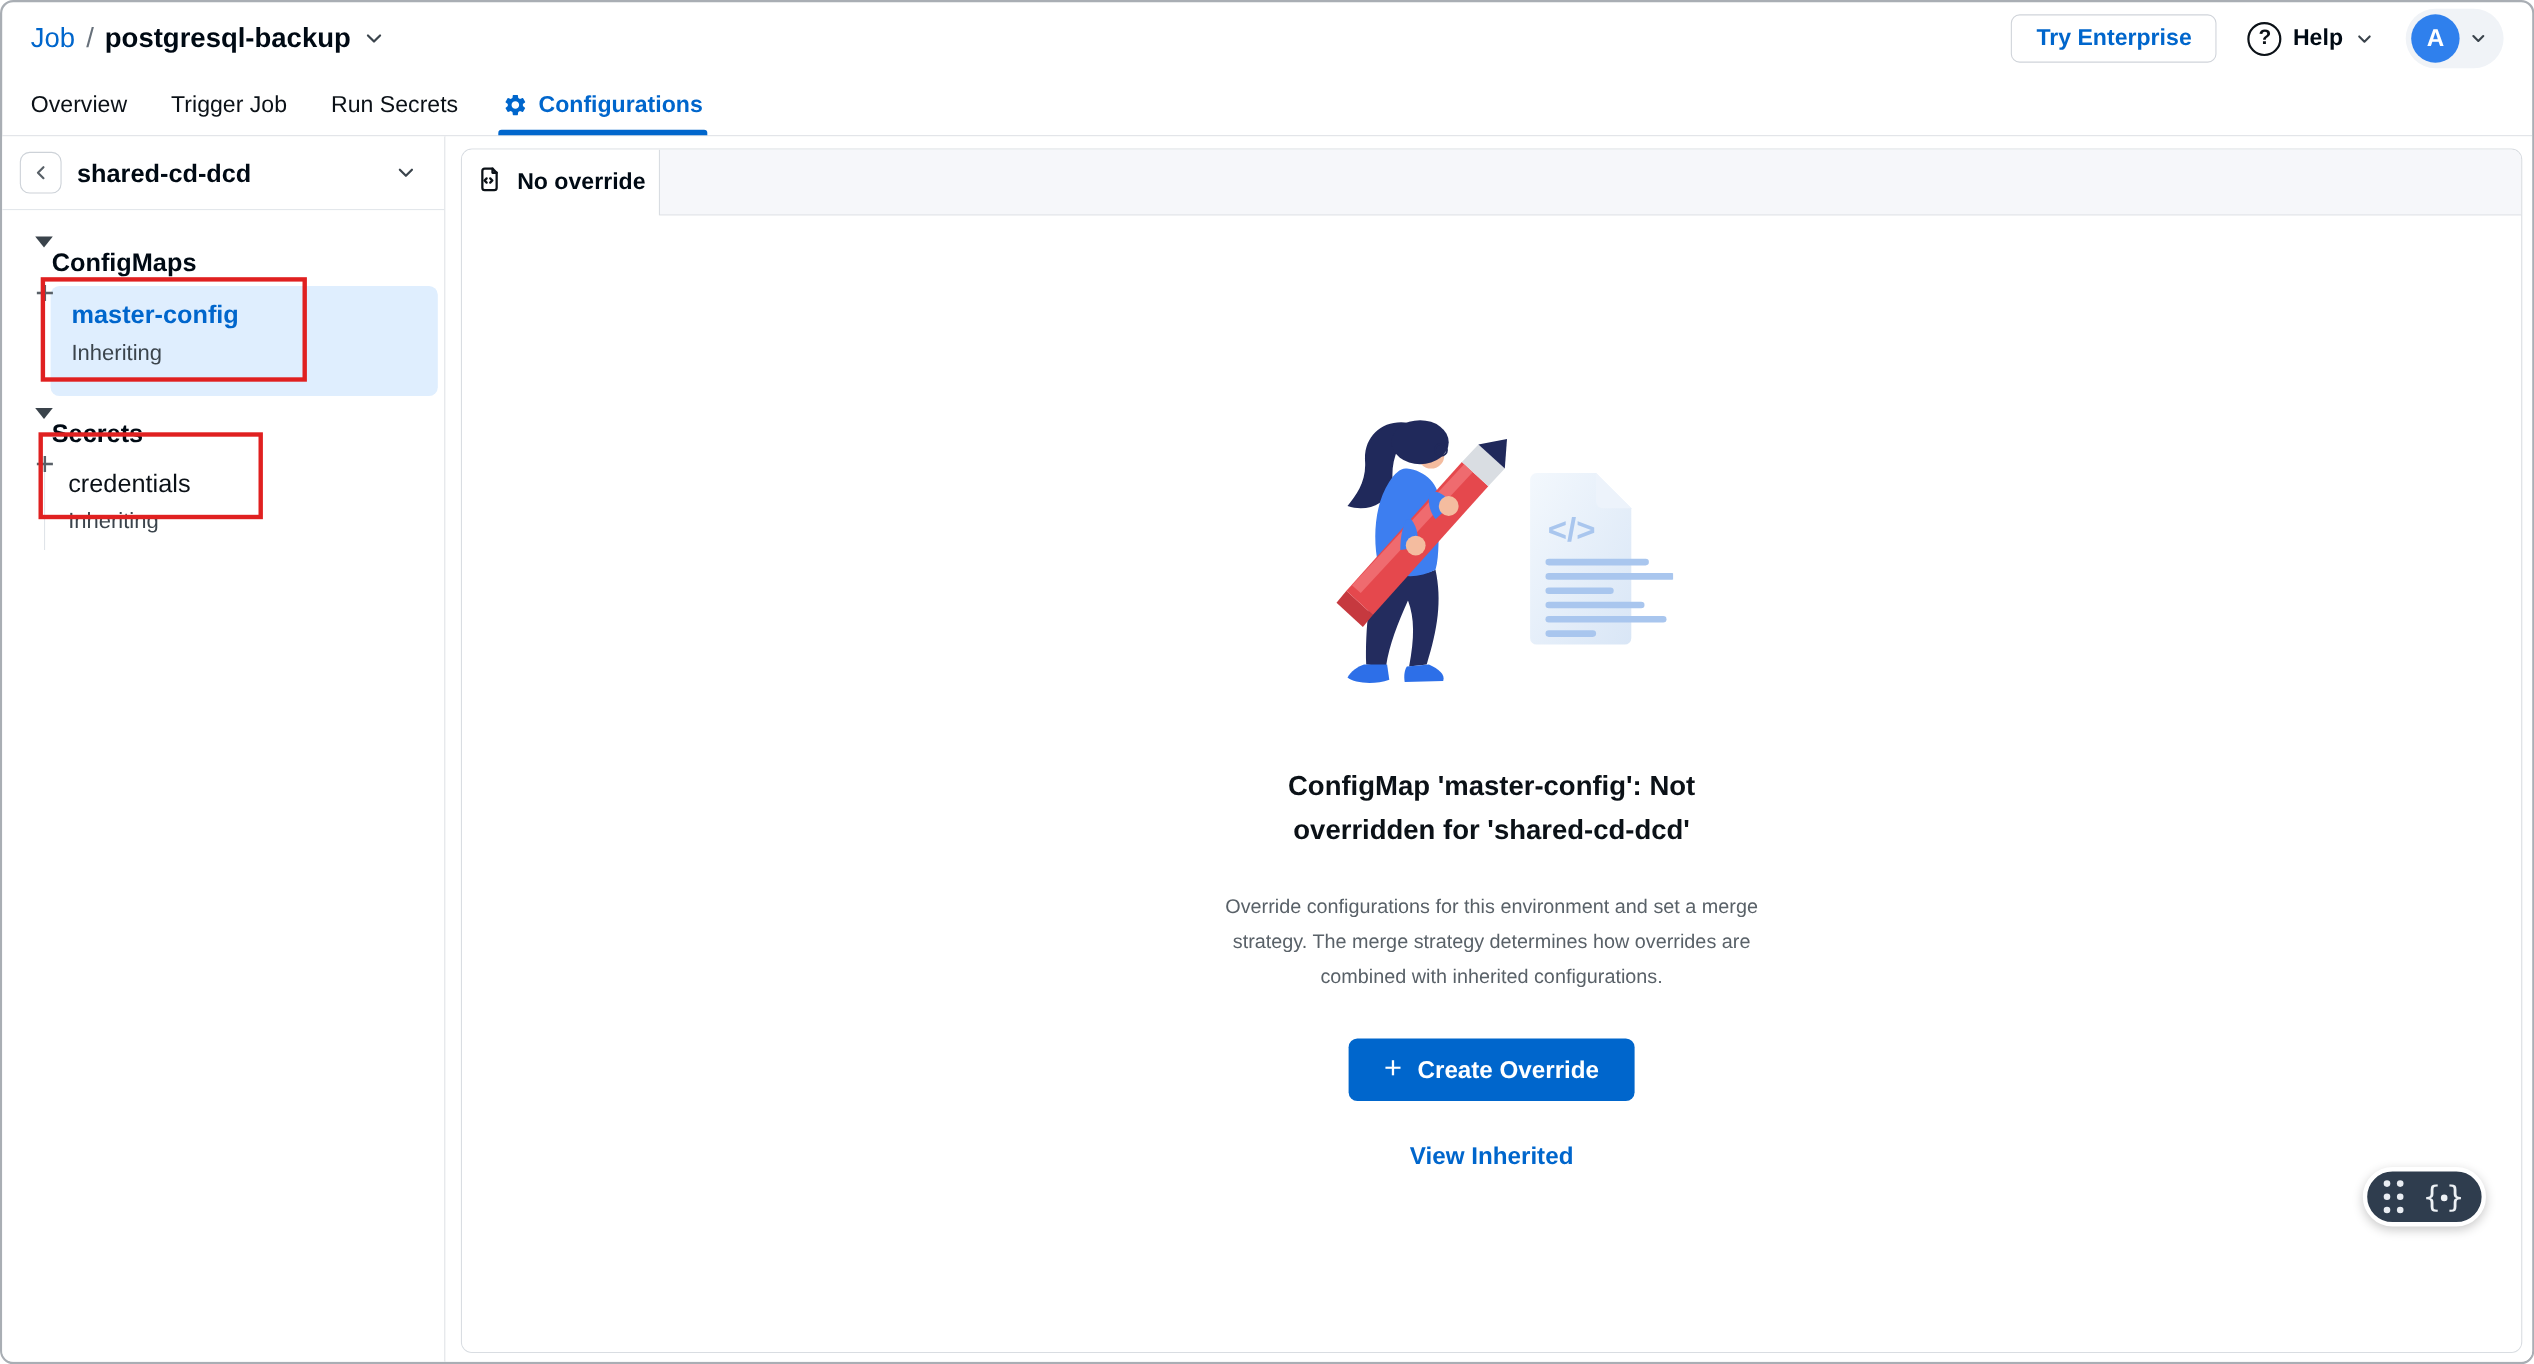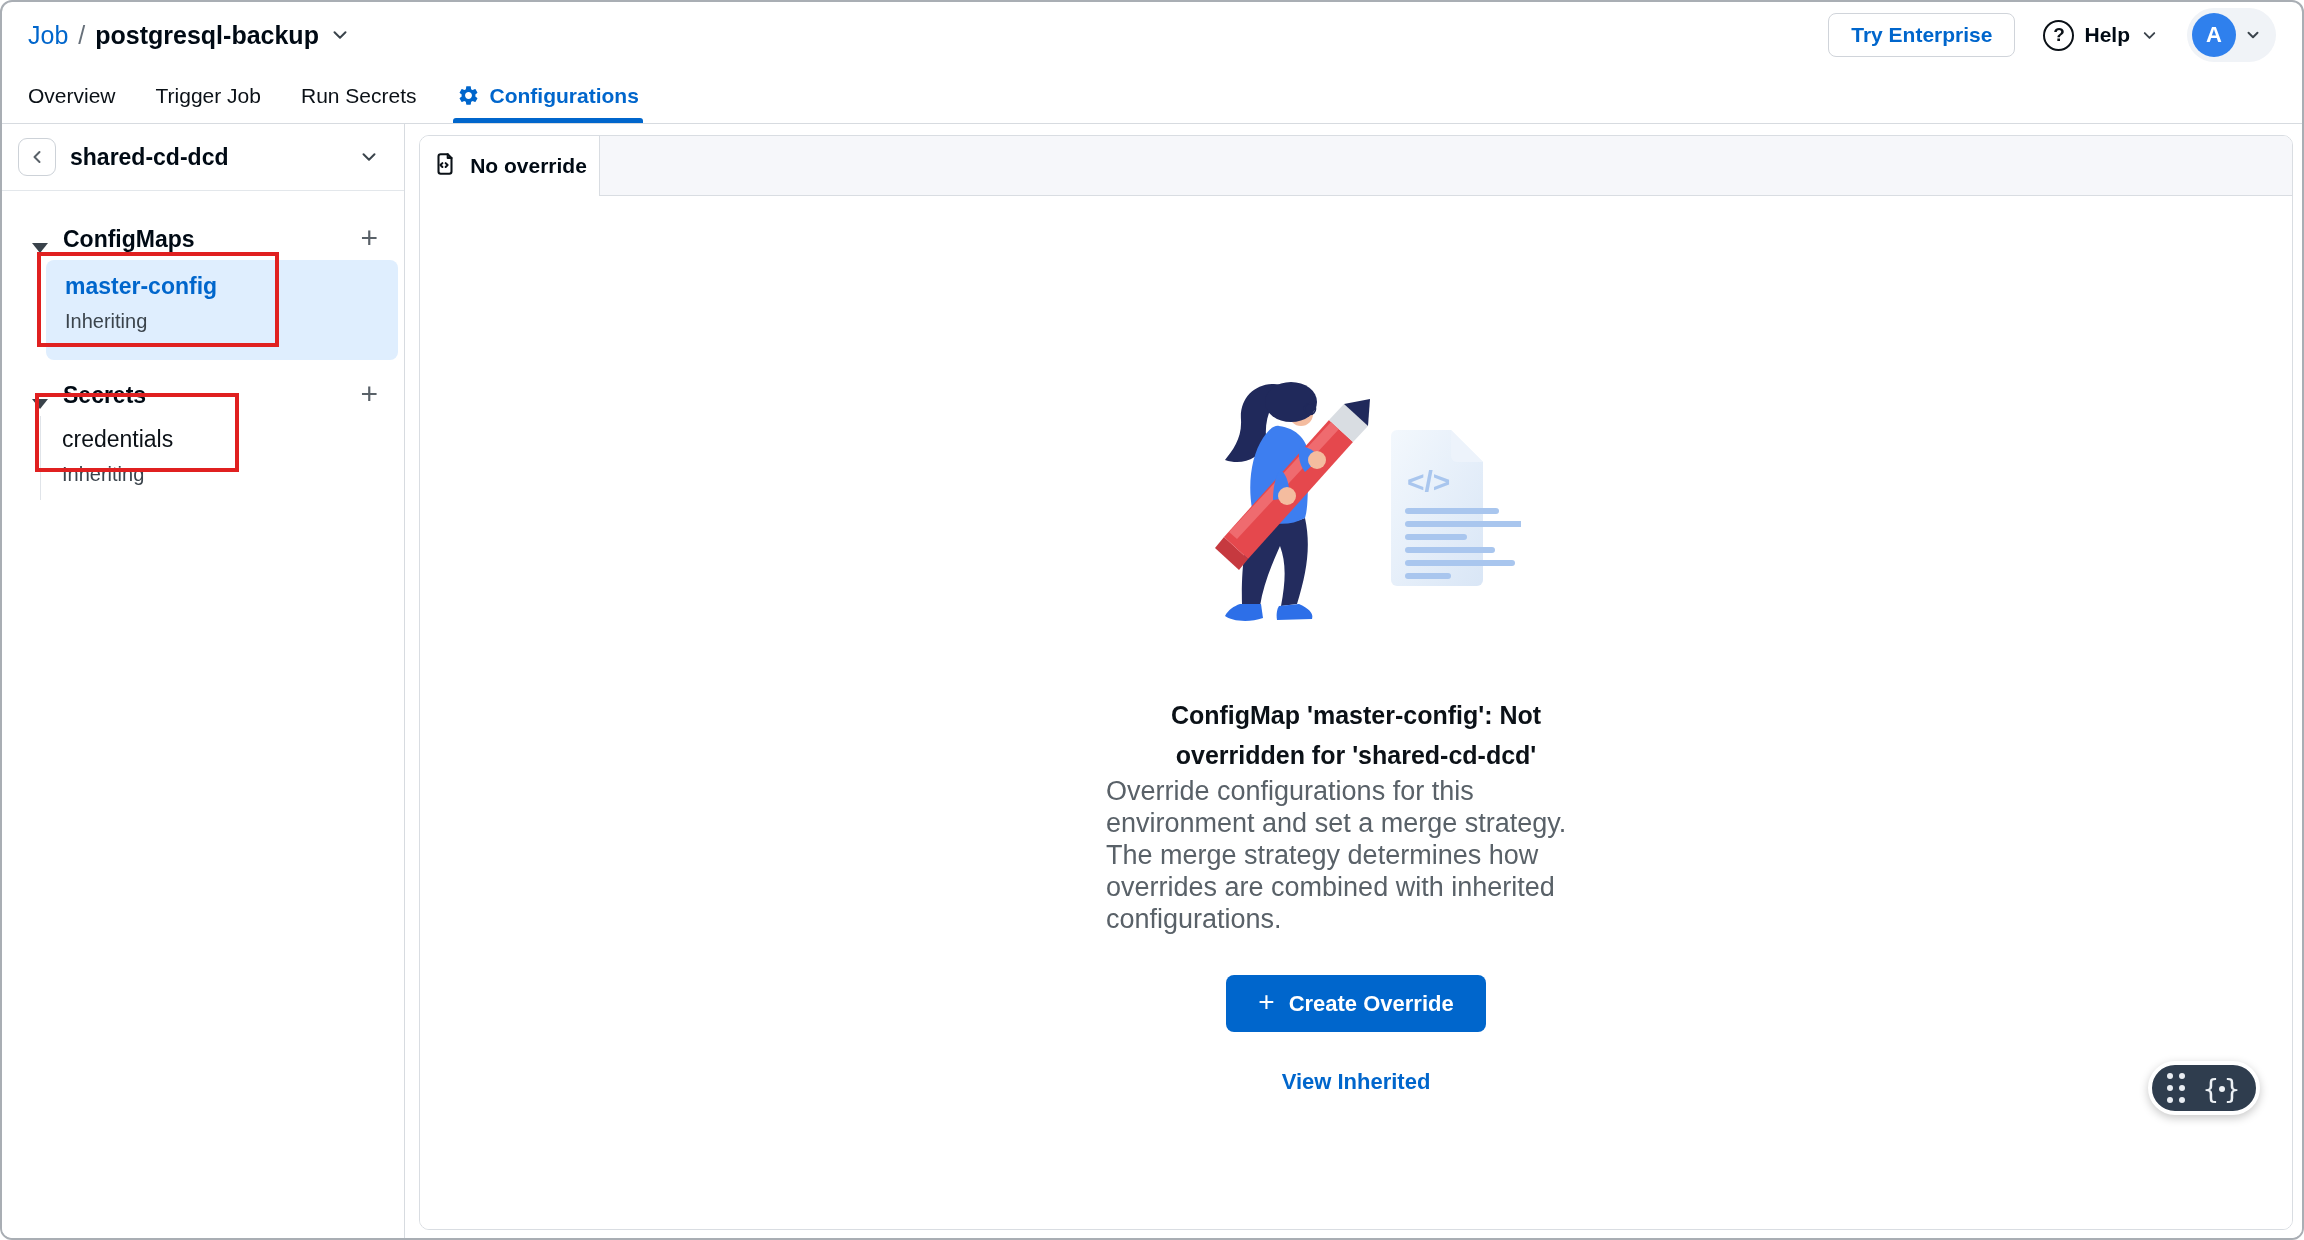--- a/index.html
+++ b/index.html
@@ -29,21 +29,21 @@
   .nav-tab.active{color:#0066CC;font-weight:bold;}
   .nav-tab.active .underline{position:absolute;left:-4px;right:-4px;bottom:0;height:5px;background:#0066CC;border-radius:3px 3px 0 0;}
   .gear-svg{display:inline-flex;}
   
   .body{display:flex;height:1114px;}
   .sidebar{width:403px;flex-shrink:0;border-right:1px solid #D7DBE0;padding-top:14px;position:relative;background:#fff;}
   .env-row{margin:0 24px 0 16px;height:38px;display:flex;align-items:center;gap:14px;}
   .back-btn{width:38px;height:38px;border:1px solid #CDD2D8;border-radius:9px;background:#fff;display:flex;align-items:center;justify-content:center;color:#596168;cursor:pointer;flex-shrink:0;}
   .env-name{font-weight:bold;font-size:23px;flex:1;}
   .sb-divider{margin-top:14px;border-top:1px solid #E3E7EB;}
-  .section-header{height:38px;display:flex;align-items:flex-end;padding:0 26px 0 30px;}
+  .section-header{height:38px;display:flex;align-items:flex-start;padding:0 26px 0 30px;flex-direction:column;}
   .section-header.first{margin-top:24px;}
   .section-header.second{margin-top:11px;}
   .caret-down{width:0;height:0;border-left:8px solid transparent;border-right:8px solid transparent;border-top:10px solid #3A434B;cursor:pointer;}
   .section-title{font-weight:bold;font-size:23px;margin-left:15px;flex:1;}
   .plus-btn{font-size:30px;line-height:1;color:#596168;font-weight:normal;cursor:pointer;}
   .item-selected{margin:7px 6px 0 44px;height:100px;border-radius:8px;background:#DFEEFE;padding:13px 0 0 19px;cursor:pointer;}
   .item-selected .item-name{font-weight:bold;font-size:23px;color:#0066CC;}
   .item-status{font-size:20px;color:#3B444C;margin-top:10px;}
   .item-plain{margin:7px 24px 0 38px;border-left:1px solid #E0E4E9;padding:10px 0 14px 21px;cursor:pointer;}
   .item-plain .item-name{font-size:23px;color:#0B1117;}
@@ -52,21 +52,21 @@
   .annotation.box2{left:33px;top:269px;width:204px;height:79px;}
   
   .main{flex:1;position:relative;background:#fff;}
   .panel{position:absolute;left:14px;right:9px;top:11px;bottom:8px;border:1px solid #D9DDE2;border-radius:10px;display:flex;flex-direction:column;overflow:hidden;background:#fff;}
   .tabbar{height:60px;display:flex;flex-shrink:0;}
   .override-tab{width:180px;background:#fff;border-right:1px solid #D9DDE2;display:flex;align-items:center;justify-content:center;gap:12px;font-weight:bold;font-size:21px;cursor:pointer;}
   .tabbar-rest{flex:1;background:#F6F7FA;border-bottom:1px solid #D9DDE2;}
   .content{flex:1;display:flex;flex-direction:column;align-items:center;background:#fff;}
   .illustration{margin-top:172px;width:330px;height:265px;}
   .empty-title{margin-top:62px;font-size:25px;font-weight:bold;line-height:40px;max-width:490px;text-align:center;color:#0B1117;}
-  .empty-desc{margin-top:0;font-size:27px;line-height:32px;color:#596168;max-width:500px;text-align:left;}
+  .empty-desc{margin-top:33px;font-size:18px;line-height:32px;color:#596168;max-width:500px;text-align:center;}
   .create-btn{margin-top:40px;height:57px;display:flex;align-items:center;gap:14px;padding:0 32px;background:#0066CC;border:none;border-radius:8px;color:#fff;font-weight:bold;font-size:22px;font-family:inherit;cursor:pointer;}
   .create-plus{font-size:28px;font-weight:normal;line-height:1;margin-top:-3px;}
   .view-link{margin-top:37px;font-weight:bold;font-size:22px;color:#0066CC;cursor:pointer;}
   
   .widget{position:absolute;right:32px;bottom:114px;width:112px;height:54px;background:#2F3D4E;border:4px solid #fff;border-radius:31px;box-shadow:0 3px 10px rgba(0,0,0,.22);display:flex;align-items:center;justify-content:center;gap:17px;z-index:10;}
   .drag-dots{display:grid;grid-template-columns:6px 6px;grid-auto-rows:6px;gap:6px;cursor:grab;}
   .drag-dots span{width:6px;height:6px;border-radius:50%;background:#E9EDF2;}
   .braces{display:flex;align-items:center;color:#EDF1F5;font-size:27px;font-family:"DejaVu Sans",sans-serif;cursor:pointer;}
   .braces .dot{width:6px;height:6px;border-radius:50%;background:#EDF1F5;margin:2px -1px 0 -1px;}
 </style>

